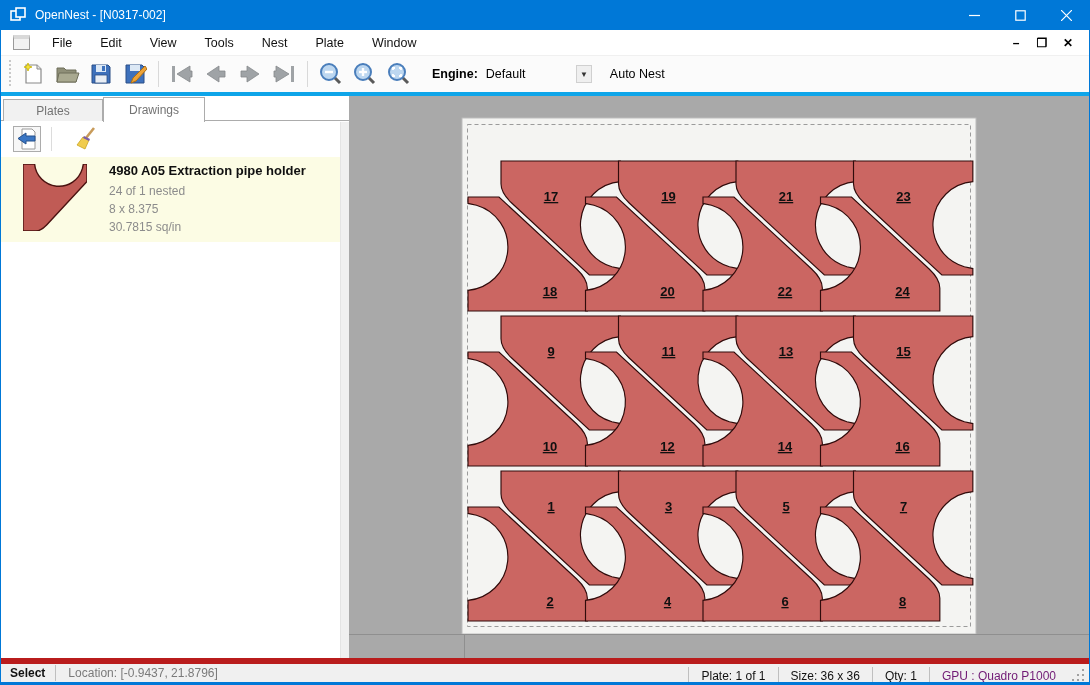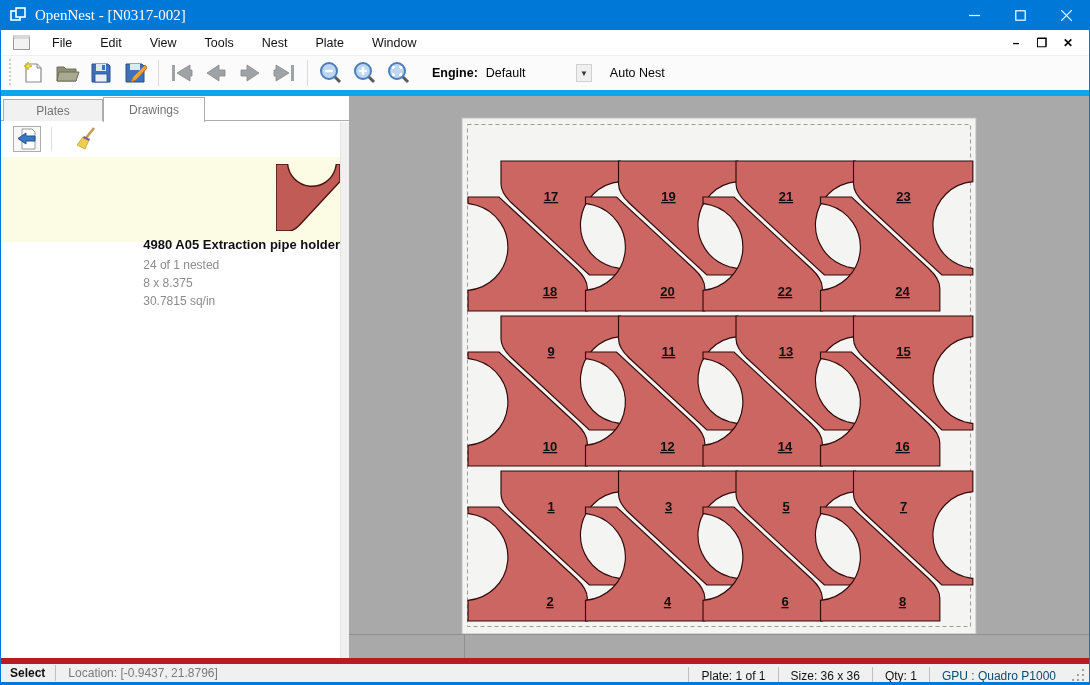--- a/index.html
+++ b/index.html
@@ -3,41 +3,41 @@
 <meta charset="utf-8">
 <style>
   * { margin:0; padding:0; box-sizing:border-box; }
   html,body { background:#444; }
   body { font-family:"Liberation Sans", sans-serif; }
   .window { position:relative; width:1090px; height:685px; background:#fff;
             border-left:1px solid #0078D7; border-right:1px solid #0078D7; overflow:hidden; }
 
   
   .titlebar { position:absolute; left:0; top:0; width:100%; height:30px; background:#0078D7;
-              display:flex; align-items:center; color:#fff; font-size:15px;font-family:Liberation Serif, serif; }
+              display:flex; align-items:center; color:#fff; font-size:12px; }
   .app-icon { width:16px; height:16px; margin:0 9px 0 9px; flex:none; }
   .title-text { flex:1; white-space:nowrap; }
   .cap-btns { display:flex; height:30px; }
   .cap-btn { width:46px; height:30px; display:flex; align-items:center; justify-content:center;
              color:#fff; font-size:11px; }
   .cap-btn svg { display:block; }
 
   
   .menubar { position:absolute; left:0; top:30px; width:100%; height:26px; background:#fff;
              display:flex; align-items:center; font-size:12.5px; color:#111;
              border-bottom:1px solid #f0f0f0; }
   .mdi-icon { width:17px; height:15px; margin:0 8px 0 12px; background:#f2f2f2;
               border:1px solid #9a9a9a; border-top:4px solid #d9d9d9; flex:none; }
   .menu-item { padding:4px 14px; }
   .mdi-btns { margin-left:auto; display:flex; align-items:center; gap:4px; padding-right:10px; color:#000; }
   .mdi-btn { width:22px; text-align:center; font-size:12px; font-weight:bold; }
 
   
   .toolbar { position:absolute; left:0; top:56px; width:100%; height:40px; background:#FBFBFB;
-             border-bottom:6px solid #0ea5e9; display:flex; align-items:center; }
+             border-bottom:4px solid #0ea5e9; display:flex; align-items:center; }
   .grip-dots { width:5px; height:28px; margin:0 4px 0 6px;
                background:repeating-linear-gradient(#c9c9c9 0 2px, transparent 2px 4px);
                background-size:2px 100%; background-repeat:no-repeat; background-position:center; }
   .tb-btn { width:34px; height:30px; display:flex; align-items:center; justify-content:center; }
   .tb-sep { width:1px; height:26px; background:#D9D9D9; margin:0 6px; }
   .engine-wrap { display:flex; align-items:center; margin-left:16px; font-size:12.5px; }
   .engine-label { font-weight:bold; }
   .engine-value { margin-left:8px; width:88px; }
   .engine-arrow { width:16px; height:18px; background:#EFEFEF; border:1px solid #D0D0D0;
                   display:flex; align-items:center; justify-content:center; font-size:8px; color:#333; margin-left:2px; }
@@ -49,21 +49,21 @@
   .tab { position:absolute; top:3px; height:22px; font-size:12px; display:flex; align-items:center;
          justify-content:center; border:1px solid #ACACAC; border-bottom:none; background:#F1F1F1; color:#737373; }
   .tab.plates { left:2px; width:100px; }
   .tab.drawings { left:102px; width:102px; top:1px; height:25px; background:#fff; z-index:2; }
   .subtoolbar { position:absolute; left:0; top:26px; width:100%; height:34px; background:#fff;
                 display:flex; align-items:center; }
   .sub-btn { width:28px; height:26px; margin-left:12px; display:flex; align-items:center; justify-content:center; }
   .sub-btn.boxed { border:1px solid #ACACAC; background:#F7F7F7; }
   .sub-sep { width:1px; height:24px; background:#DCDCDC; margin:0 8px 0 10px; }
   .drawing-item { position:absolute; left:0; top:61px; width:339px; height:85px; background:#FCFCE4;
-                  display:flex; align-items:flex-end;flex-direction:column; }
+                  display:flex; align-items:flex-start; }
   .thumb { margin:7px 0 0 22px; flex:none; }
   .item-text { margin-left:22px; margin-top:6px; }
   .item-title { font-size:13px; font-weight:bold; color:#101010; margin-bottom:4px; }
   .item-line { font-size:12px; color:#8C8C8C; line-height:18px; }
   .side-gutter { position:absolute; right:0; top:26px; width:9px; height:536px; background:#F0F0F0;
                  border-left:1px solid #E4E4E4; }
 
   
   .canvas { position:absolute; left:348px; top:96px; width:742px; height:562px; background:#A9A9A9; }
   .canvas svg { display:block; }
@@ -315,21 +315,21 @@
     <div class="sb-sep"></div>
     <span class="sb-cell sb-loc">Location: [-0.9437, 21.8796]</span>
     <div class="sb-right">
       <div class="sb-sep"></div>
       <span class="sb-cell">Plate: 1 of 1</span>
       <div class="sb-sep"></div>
       <span class="sb-cell">Size: 36 x 36</span>
       <div class="sb-sep"></div>
       <span class="sb-cell">Qty: 1</span>
       <div class="sb-sep"></div>
-      <span class="sb-cell" id="gpu-cell" style="color: #0c4a6e;">GPU : Quadro P1000</span>
+      <span class="sb-cell" id="gpu-cell" style="color: #701a75;">GPU : Quadro P1000</span>
       <svg class="sb-grip" viewBox="0 0 14 14">
         <g fill="#A0A0A0">
           <rect x="10" y="10" width="2" height="2"></rect>
             <rect x="10" y="5" width="2" height="2"></rect>
           <rect x="5" y="10" width="2" height="2"></rect>
             <rect x="10" y="0" width="2" height="2"></rect>
           <rect x="5" y="5" width="2" height="2"></rect>
             <rect x="0" y="10" width="2" height="2"></rect>
         </g>
       </svg>

